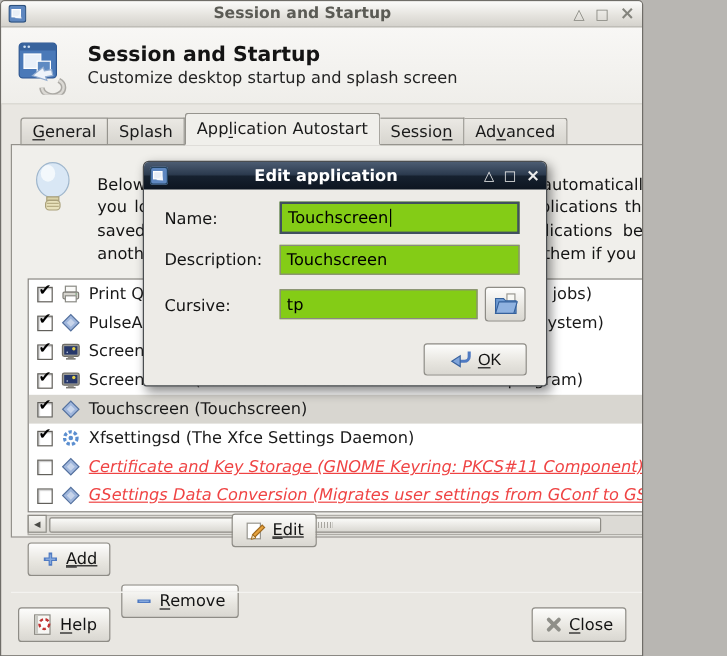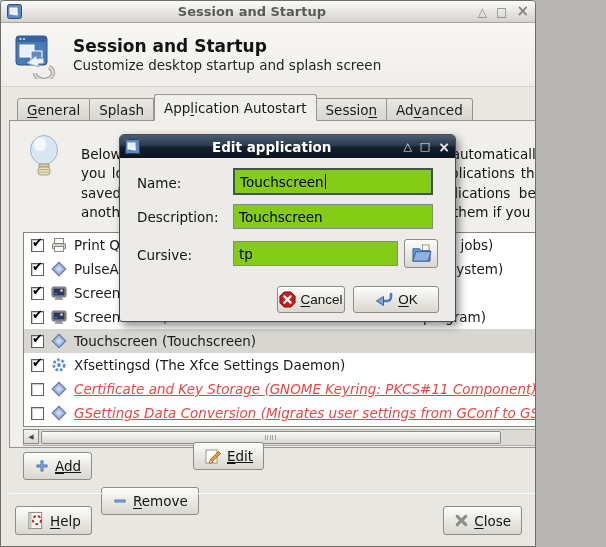--- a/index.html
+++ b/index.html
@@ -298,21 +298,21 @@
   </button>
   <button class="gbtn" style="left:100px;top:470px;margin-top:16px;">
     <span class="bicon">
         <svg width="16" height="16" viewBox="0 0 16 16">
           <path d="M2.5 8 H13.5" stroke="#4F7AC2" stroke-width="3"></path>
           <path d="M4 8 H12" stroke="#85A8DC" stroke-width="1.2"></path>
         </svg>
       </span>
     <span><span class="mn">R</span><span>emove</span></span>
   </button>
-  <button class="gbtn" style="left:192px;top:441px;text-decoration:underline;">
+  <button class="gbtn" style="left:192px;top:427px;text-decoration:underline;">
     <span class="bicon">
         <svg width="18" height="18" viewBox="0 0 18 18">
           <rect x="2" y="3" width="11" height="13" fill="#FFFFFF" stroke="#98968F"></rect>
           <path d="M6.5 12.5 L14.5 4.5 L16.5 6.5 L8.5 14.5 z" fill="#E8A33D" stroke="#A06A1F"></path>
           <path d="M6.5 12.5 l-1.2 4 4 -1.2 z" fill="#E6D9B8" stroke="#A06A1F" stroke-width="0.8"></path>
         </svg>
       </span>
     <span><span class="mn">E</span><span>dit</span></span>
   </button>
 
@@ -372,29 +372,20 @@
     <button class="d-btn" style="left:284px;top:104px;width:34px;height:29px;">
       <span class="bicon">
         <svg width="21" height="19" viewBox="0 0 22 20">
             <rect x="12" y="1" width="7" height="8" fill="#F8F8F4" stroke="#96948E"></rect>
             <path d="M2 5 h7 l2 2 h9 v11 h-18 z" fill="#6F9BD2" stroke="#35619C"></path>
             <path d="M2 18 l3 -10 h16 l-3 10 z" fill="#8FB2E0" stroke="#35619C"></path>
           </svg>
       </span>
     </button>
 
-    <button class="d-btn" style="left:157px;top:151px;width:68px;height:27px;">
-      <span class="bicon">
-        <svg width="17" height="17" viewBox="0 0 18 18">
-            <polygon points="5.5,1 12.5,1 17,5.5 17,12.5 12.5,17 5.5,17 1,12.5 1,5.5" fill="#C41E1E" stroke="#7A0E0E"></polygon>
-            <path d="M5.7 5.7 L12.3 12.3 M12.3 5.7 L5.7 12.3" stroke="#FFFFFF" stroke-width="2.3" stroke-linecap="round"></path>
-          </svg>
-      </span>
-      <span><span class="mn">C</span><span>ancel</span></span>
-    </button>
     <button class="d-btn" style="left:233px;top:151px;width:86px;height:27px;">
       <span class="bicon">
         <svg width="20" height="17" viewBox="0 0 20 17">
             <path d="M17 2 v4 a4 4 0 0 1 -4 4 H9" fill="none" stroke="#4F7AC2" stroke-width="2.6"></path>
             <polygon points="9.5,5.5 9.5,14.5 2.5,10" fill="#7FA4DA" stroke="#3A639F"></polygon>
           </svg>
       </span>
       <span><span class="mn">O</span><span>K</span></span>
     </button>
   </div>

